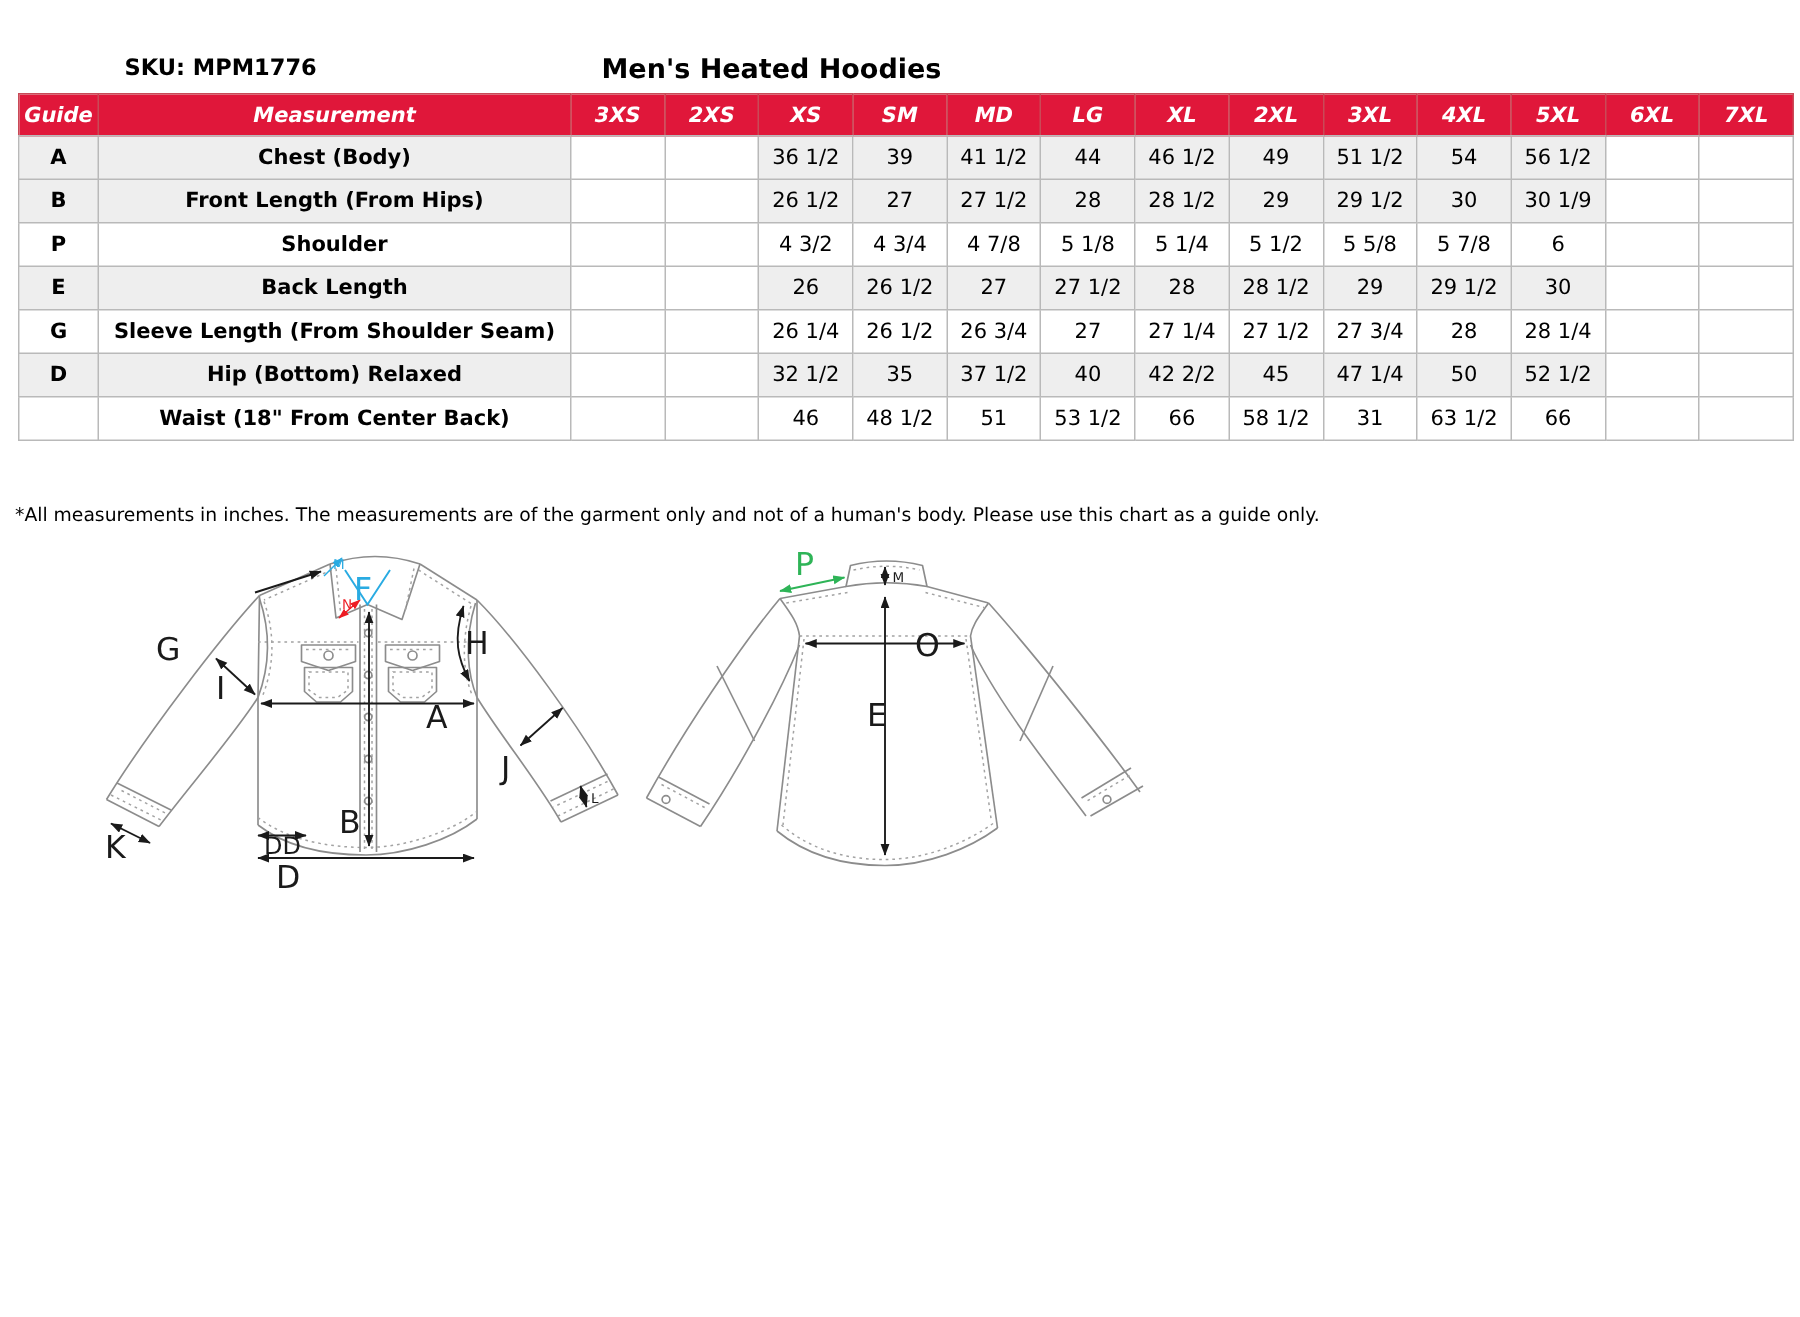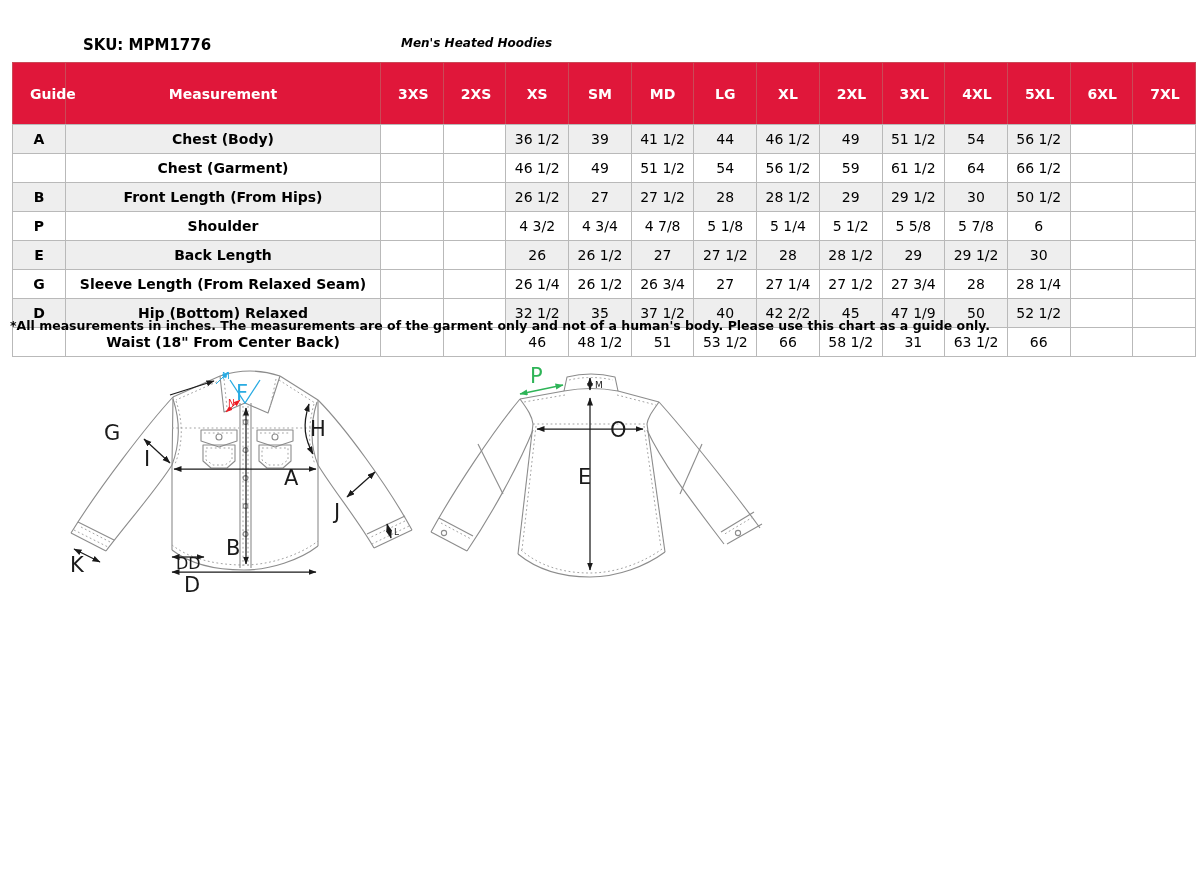--- a/index.html
+++ b/index.html
@@ -3,40 +3,40 @@
 <meta charset="utf-8">
 <style>
   html,body { margin:0; padding:0; }
   body {
     width:1200px; height:878px; position:relative; background:#fff;
     font-family:"DejaVu Sans","Liberation Sans",sans-serif; color:#000;
     overflow:hidden;
   }
   .titlebar { position:absolute; top:36px; left:13px; width:1200px; height:22px; }
   .sku { position:absolute; left:70px; font-size:15px; font-weight:bold; white-space:nowrap; }
-  .ptitle { position:absolute; left:388px; font-size:12px; font-weight:bold; white-space:nowrap;font-style:italic; }
+  .ptitle { position:absolute; left:388px; font-size:18px; font-weight:bold; white-space:nowrap; }
 
   table.chart {
     position:absolute; left:12px; top:62px; width:1184px;
     border-collapse:collapse; table-layout:fixed;
   }
   table.chart th {
     background:#e0173a; color:#fff; font-size:14px; font-weight:bold;
-    height:27px; padding:17px; border:1px solid #c94a57; border-bottom:1px solid #b9b9b9;
+    height:27px; padding:0; border:1px solid #c94a57; border-bottom:1px solid #b9b9b9;font-style:italic;
   }
   table.chart td {
     border:1px solid #b9b9b9; text-align:center; vertical-align:middle;
     font-size:14px; height:28px; padding:0 2px; background:#fff; white-space:nowrap;
     overflow:hidden;
   }
   table.chart td.b { font-weight:bold; }
   table.chart td.shade { background:#eeeeee; }
 
   .footnote {
-    position:absolute; left:10px; top:318px; font-size:12.5px; font-weight:bold; white-space:nowrap;
+    position:absolute; left:10px; top:335px; font-size:12.5px; font-weight:normal; white-space:nowrap;
   }
 
   svg { position:absolute; }
   svg * { vector-effect:non-scaling-stroke; }
   .garment { stroke:#8c8c8c; stroke-width:1.1; fill:none; stroke-linejoin:round; }
   .stitch  { stroke:#a3a3a3; stroke-width:1; fill:none; stroke-dasharray:1.8 2.6; }
   .arrow   { stroke:#1a1a1a; stroke-width:1.25; fill:none; }
   .lbl  { font-family:"DejaVu Sans",sans-serif; font-size:21px; fill:#1a1a1a; }
   .lblm { font-family:"DejaVu Sans",sans-serif; font-size:16px; fill:#1a1a1a; }
   .lbls { font-family:"DejaVu Sans",sans-serif; font-size:9px;  fill:#1a1a1a; }
@@ -101,50 +101,33 @@
         <td class="shade">44</td>
         <td class="shade">46 1/2</td>
         <td class="shade">49</td>
         <td class="shade">51 1/2</td>
         <td class="shade">54</td>
         <td class="shade">56 1/2</td>
         <td></td>
         <td></td>
       </tr>
       <tr>
-        <td class="b"></td>
-        <td class="b">Chest (Garment)</td>
-        <td></td>
-        <td></td>
-        <td>46 1/2</td>
-        <td>49</td>
-        <td>51 1/2</td>
-        <td>54</td>
-        <td>56 1/2</td>
-        <td>59</td>
-        <td>61 1/2</td>
-        <td>64</td>
-        <td>66 1/2</td>
-        <td></td>
-        <td></td>
-      </tr>
-      <tr>
         <td class="b shade">B</td>
         <td class="b shade">Front Length (From Hips)</td>
         <td></td>
         <td></td>
         <td class="shade">26 1/2</td>
         <td class="shade">27</td>
         <td class="shade">27 1/2</td>
         <td class="shade">28</td>
         <td class="shade">28 1/2</td>
         <td class="shade">29</td>
         <td class="shade">29 1/2</td>
         <td class="shade">30</td>
-        <td class="shade">50 1/2</td>
+        <td class="shade">30 1/9</td>
         <td></td>
         <td></td>
       </tr>
       <tr>
         <td class="b">P</td>
         <td class="b">Shoulder</td>
         <td></td>
         <td></td>
         <td>4 3/2</td>
         <td>4 3/4</td>
@@ -170,21 +153,21 @@
         <td class="shade">28</td>
         <td class="shade">28 1/2</td>
         <td class="shade">29</td>
         <td class="shade">29 1/2</td>
         <td class="shade">30</td>
         <td></td>
         <td></td>
       </tr>
       <tr>
         <td class="b">G</td>
-        <td class="b">Sleeve Length (From Relaxed Seam)</td>
+        <td class="b">Sleeve Length (From Shoulder Seam)</td>
         <td></td>
         <td></td>
         <td>26 1/4</td>
         <td>26 1/2</td>
         <td>26 3/4</td>
         <td>27</td>
         <td>27 1/4</td>
         <td>27 1/2</td>
         <td>27 3/4</td>
         <td>28</td>
@@ -196,21 +179,21 @@
         <td class="b shade">D</td>
         <td class="b shade">Hip (Bottom) Relaxed</td>
         <td></td>
         <td></td>
         <td class="shade">32 1/2</td>
         <td class="shade">35</td>
         <td class="shade">37 1/2</td>
         <td class="shade">40</td>
         <td class="shade">42 2/2</td>
         <td class="shade">45</td>
-        <td class="shade">47 1/9</td>
+        <td class="shade">47 1/4</td>
         <td class="shade">50</td>
         <td class="shade">52 1/2</td>
         <td></td>
         <td></td>
       </tr>
       <tr>
         <td class="b"></td>
         <td class="b">Waist (18" From Center Back)</td>
         <td></td>
         <td></td>

